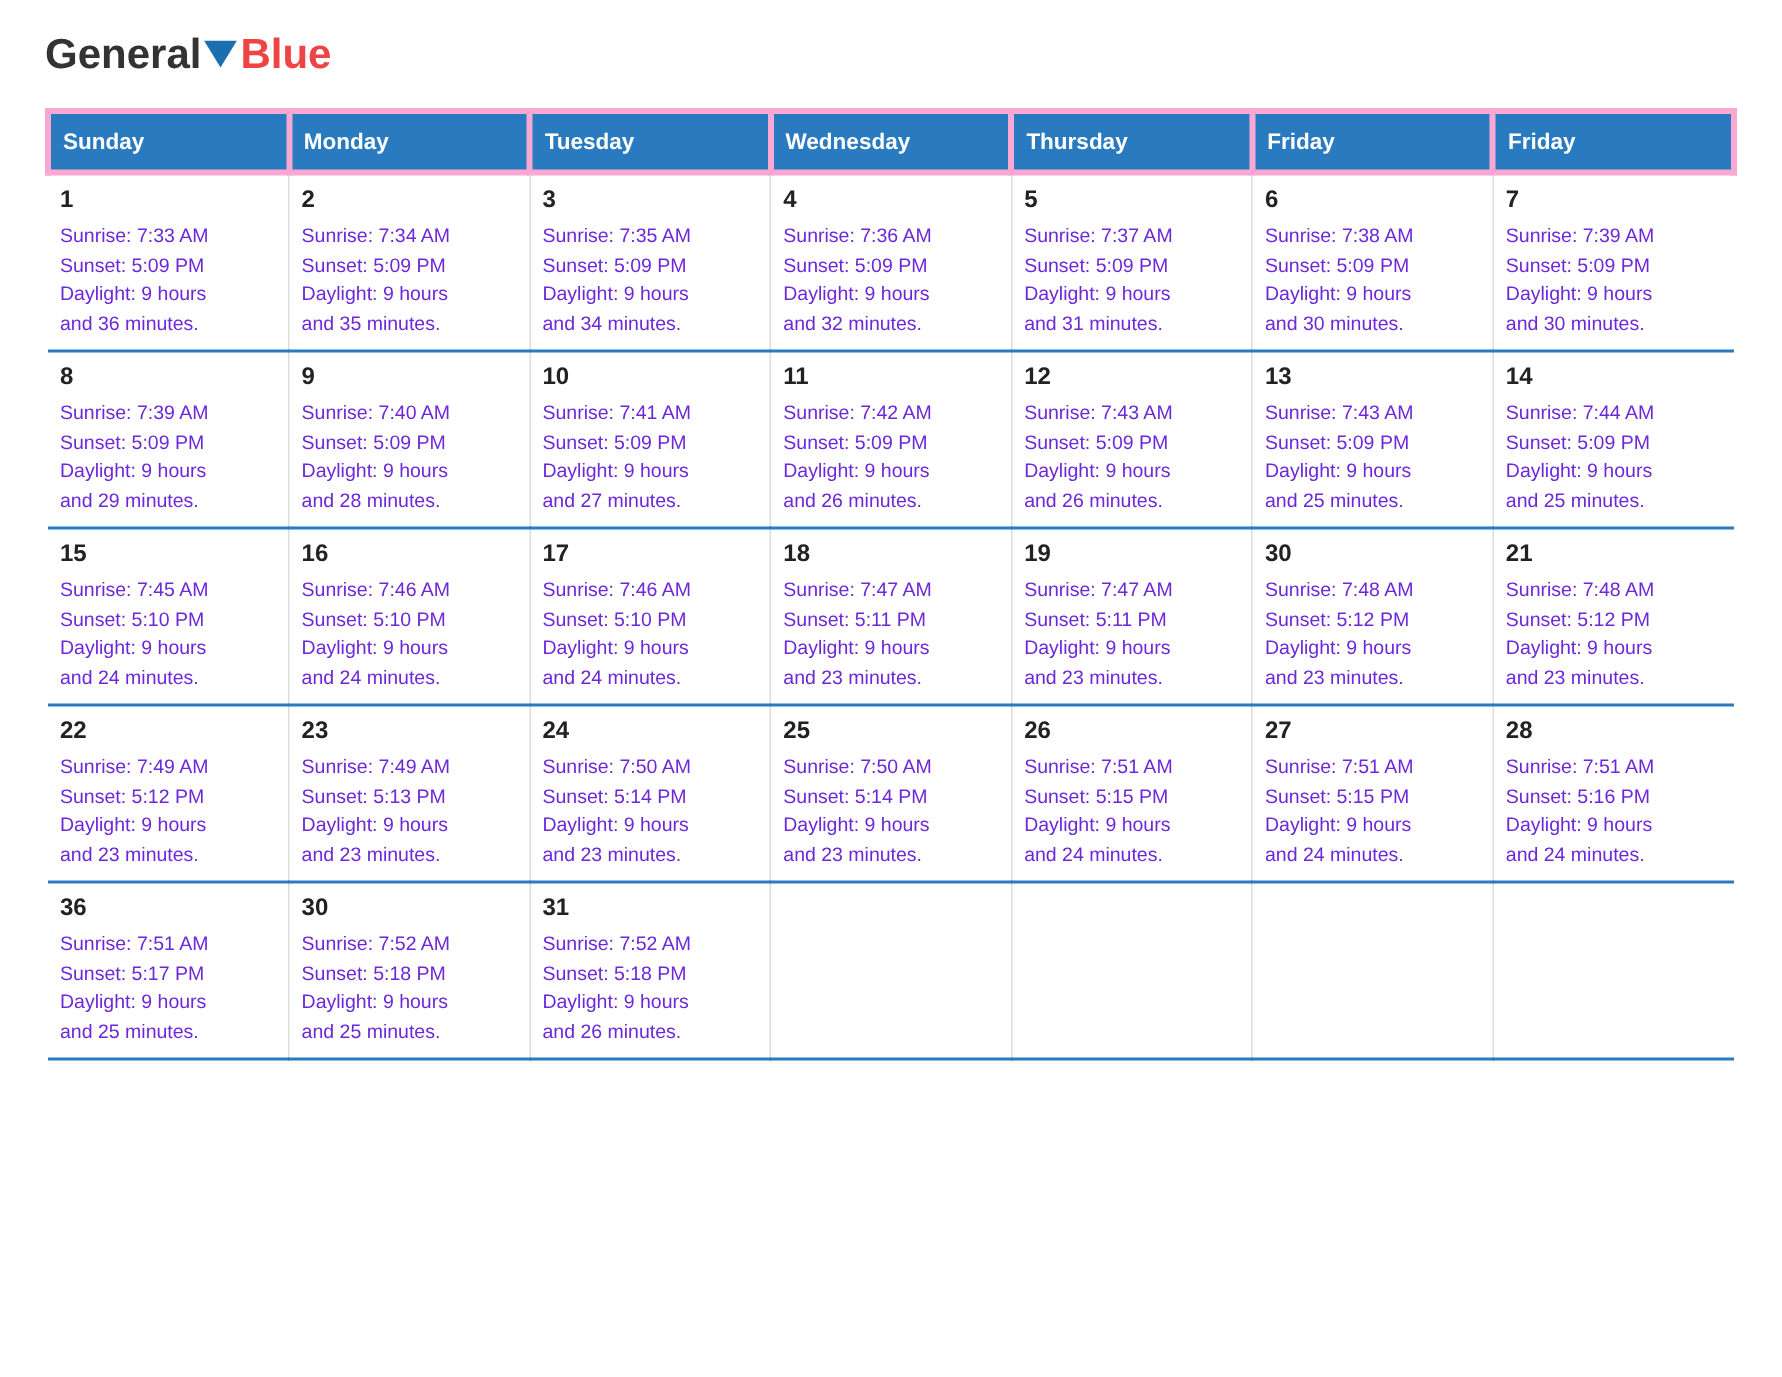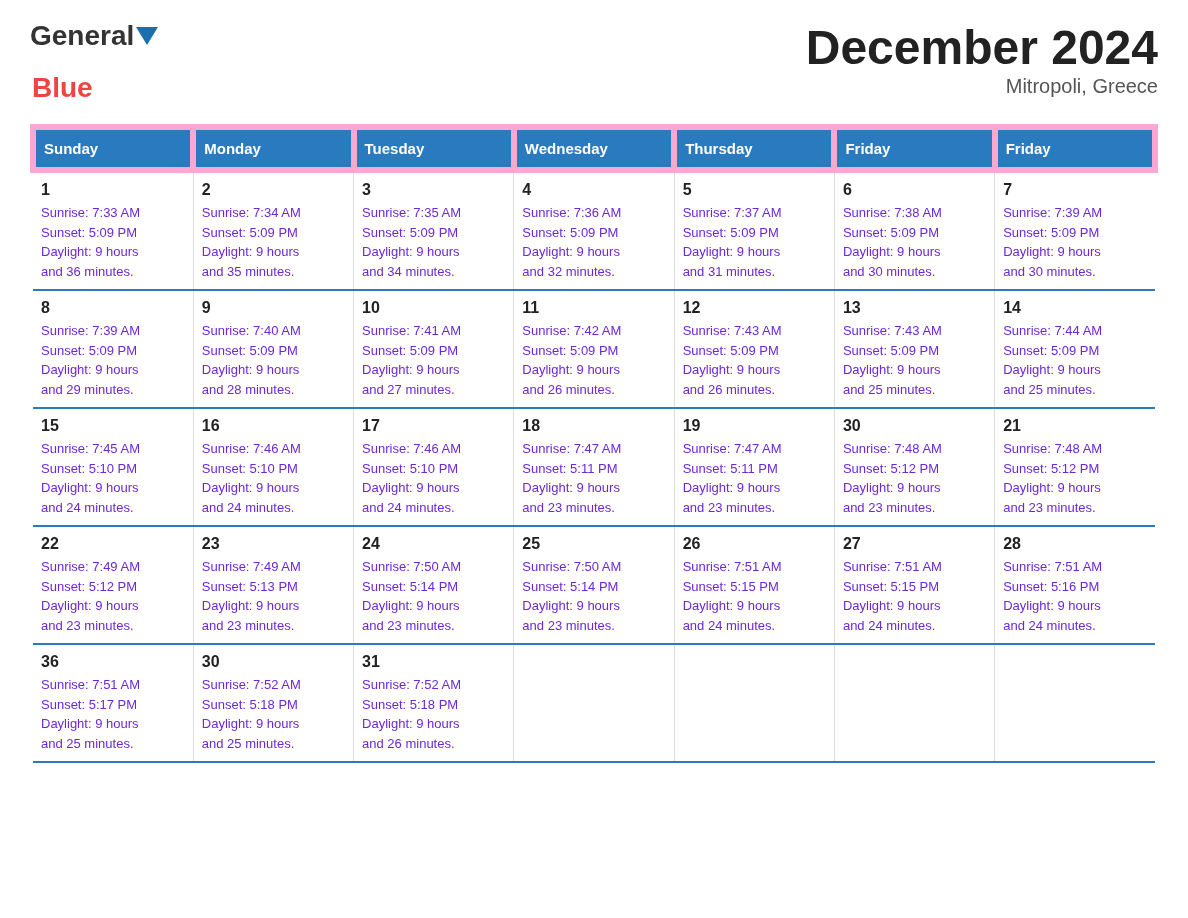--- a/index.html
+++ b/index.html
@@ -33,21 +33,21 @@
       width: 100%;
       border-collapse: collapse;
       table-layout: fixed;
     }
     thead tr th {
       background-color: #2a7abf;
       color: #fff;
       padding: 10px 8px;
       text-align: left;
       font-size: 15px;
-      border: 6px solid #f9a8d4;
+      border: 4px solid #f9a8d4;
     }
     tbody tr {
       border-bottom: 2px solid #2a7abf;
     }
     tbody tr td {
       padding: 8px;
       vertical-align: top;
       font-size: 13px;
       color: #333;
       border-right: 1px solid #ddd;
@@ -66,22 +66,21 @@
     .day-info {
       font-size: 13px;
       line-height: 1.5;
       color: #6d28d9;
     }
     .empty-cell {
       background: #fff;
     }
     .logo-wrapper {
       display: flex;
-      flex-direction: column;
-      gap: 20px;
+      flex-direction: row;
     }
     .logo-line1 {
       display: flex;
       align-items: center;
     }
   </style>
 </head>
 <body>
 
 <div class="header">
@@ -91,24 +90,20 @@
       <span style="display:inline-block;margin-left:2px;position:relative;top:2px;">
         <svg width="22" height="18" viewBox="0 0 22 18">
             <polygon points="0,0 22,0 11,18" fill="#1a6faf"></polygon>
           </svg>
       </span>
     </div>
     <div>
       <span style="font-size:28px;font-weight:bold;color:#ef4444;margin-left:2px;">Blue</span>
     </div>
   </div>
-  <div class="title-block">
-    <h1>December 2024</h1>
-    <h2>Mitropoli, Greece</h2>
-  </div>
 </div>
 
 <table>
   <thead>
     <tr>
     <th>Sunday</th>
         <th>Monday</th>
         <th>Tuesday</th>
         <th>Wednesday</th>
         <th>Thursday</th>

